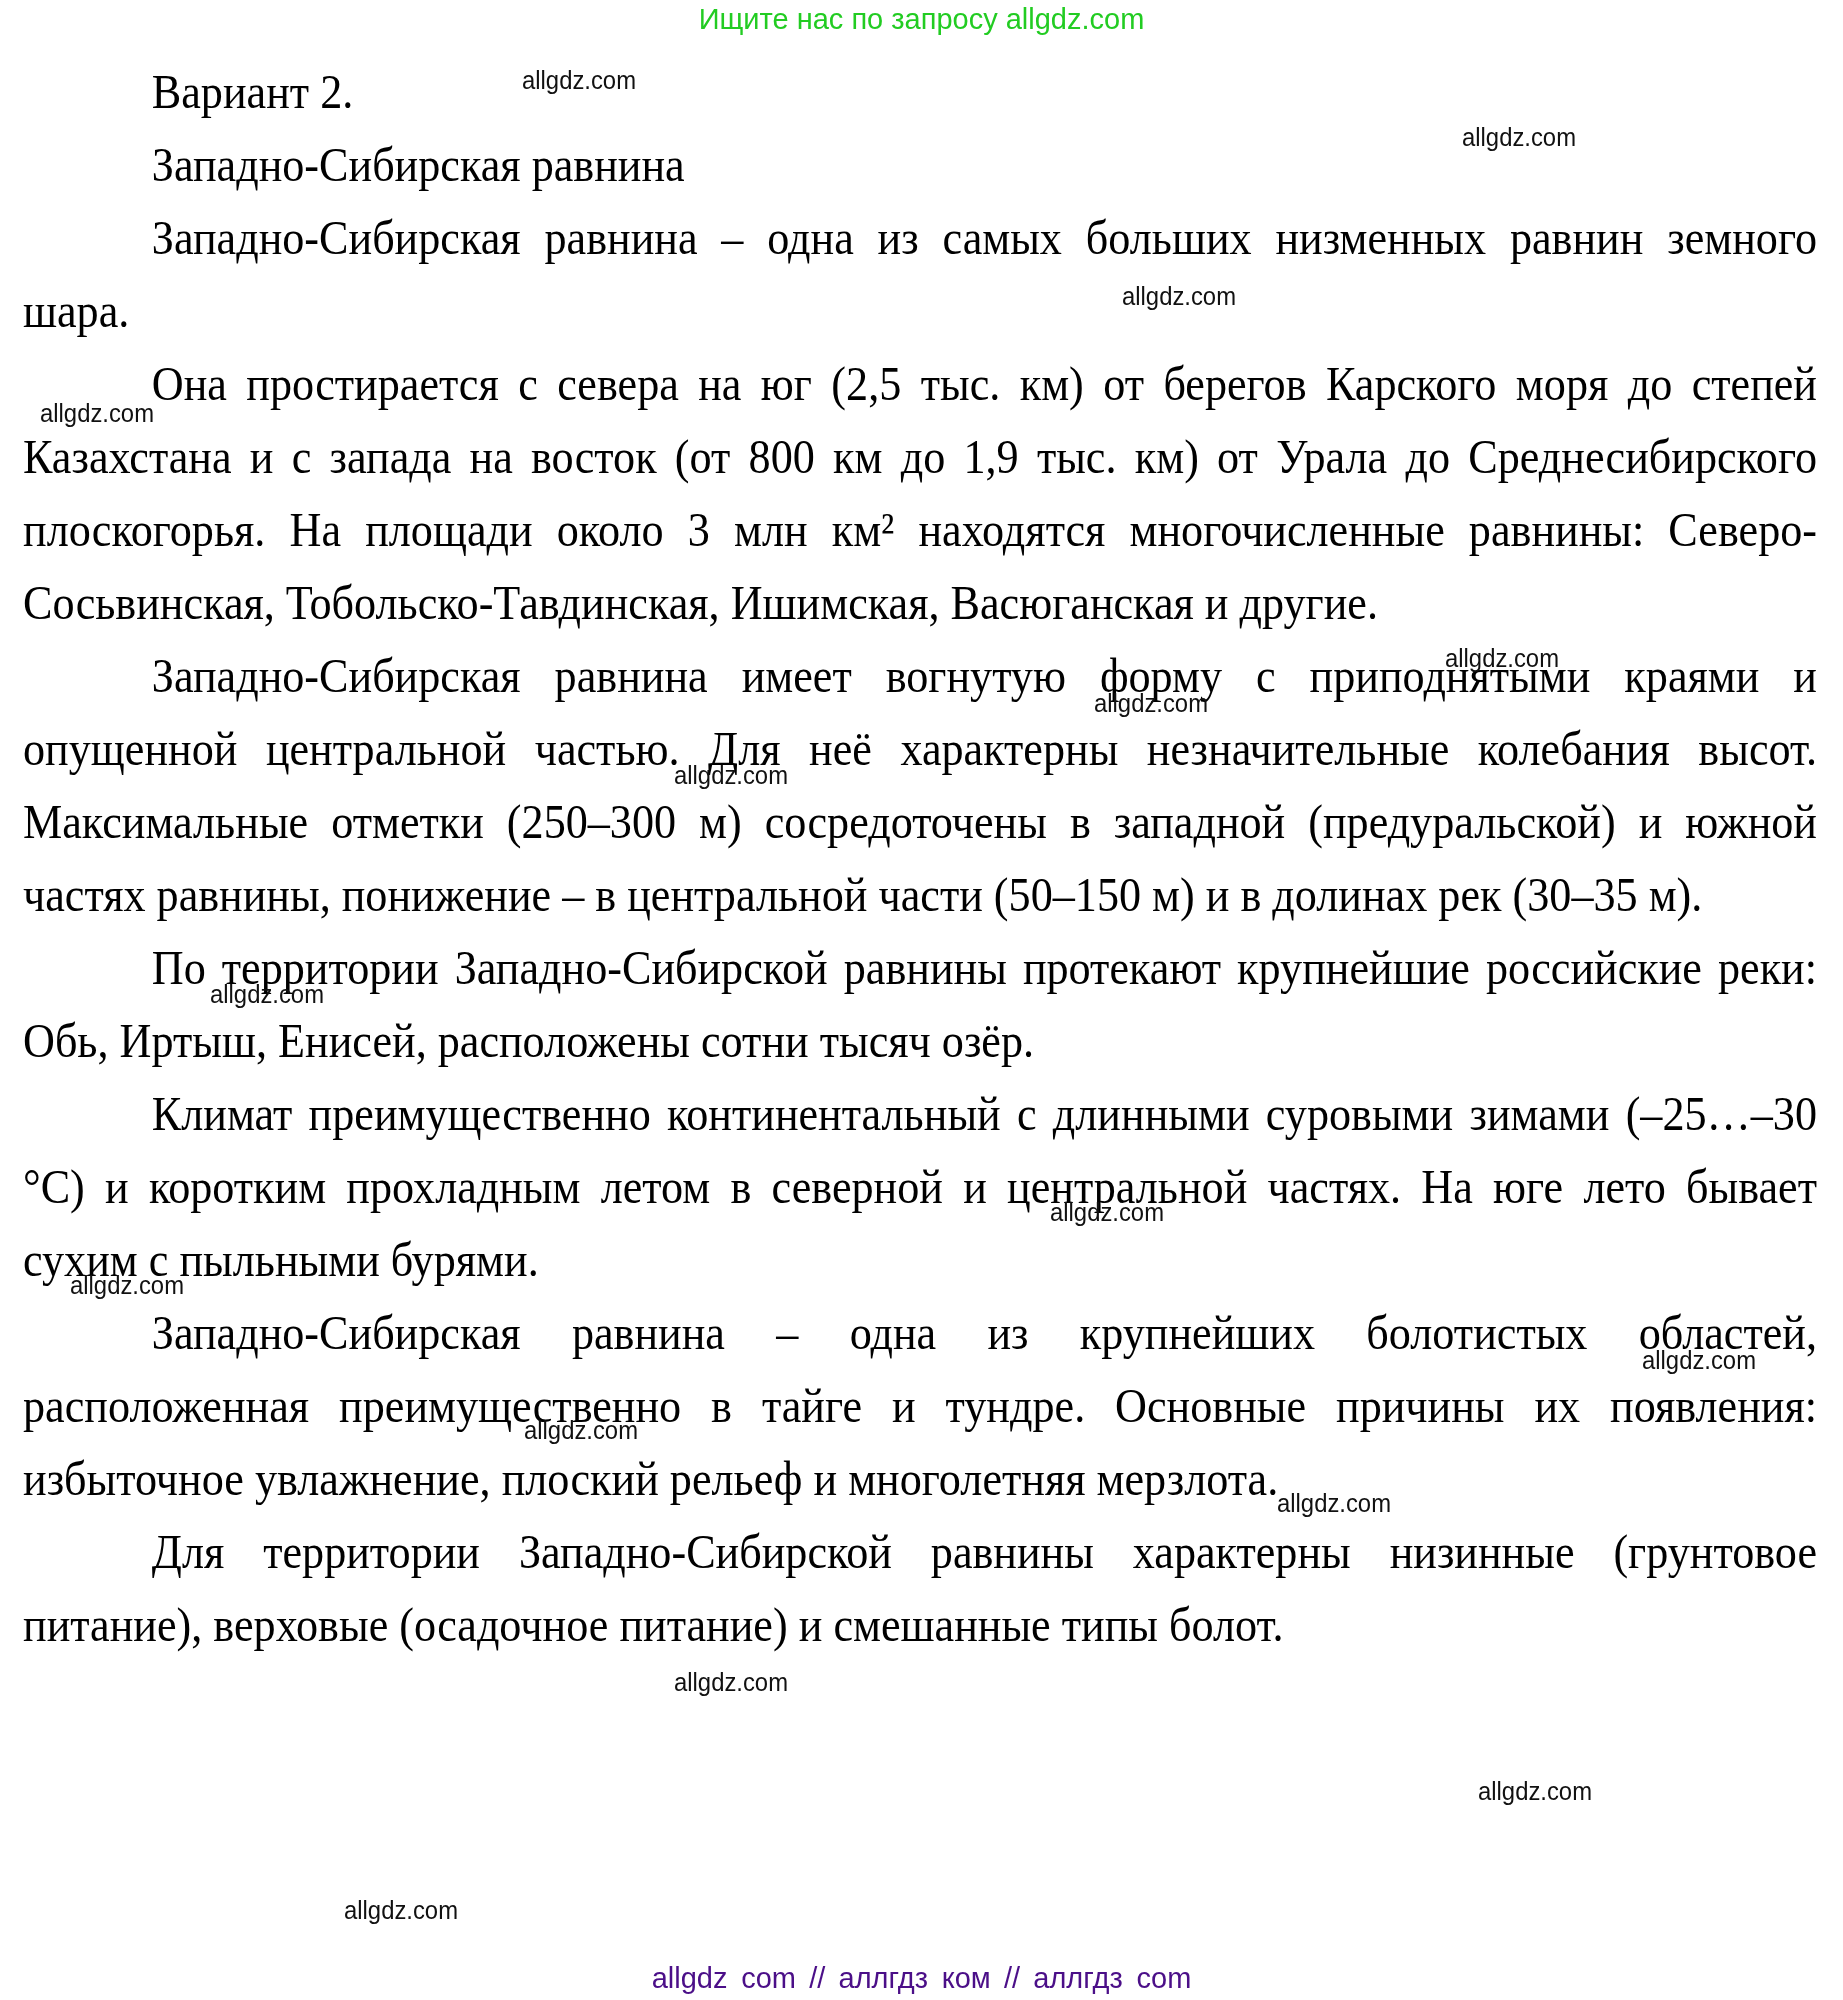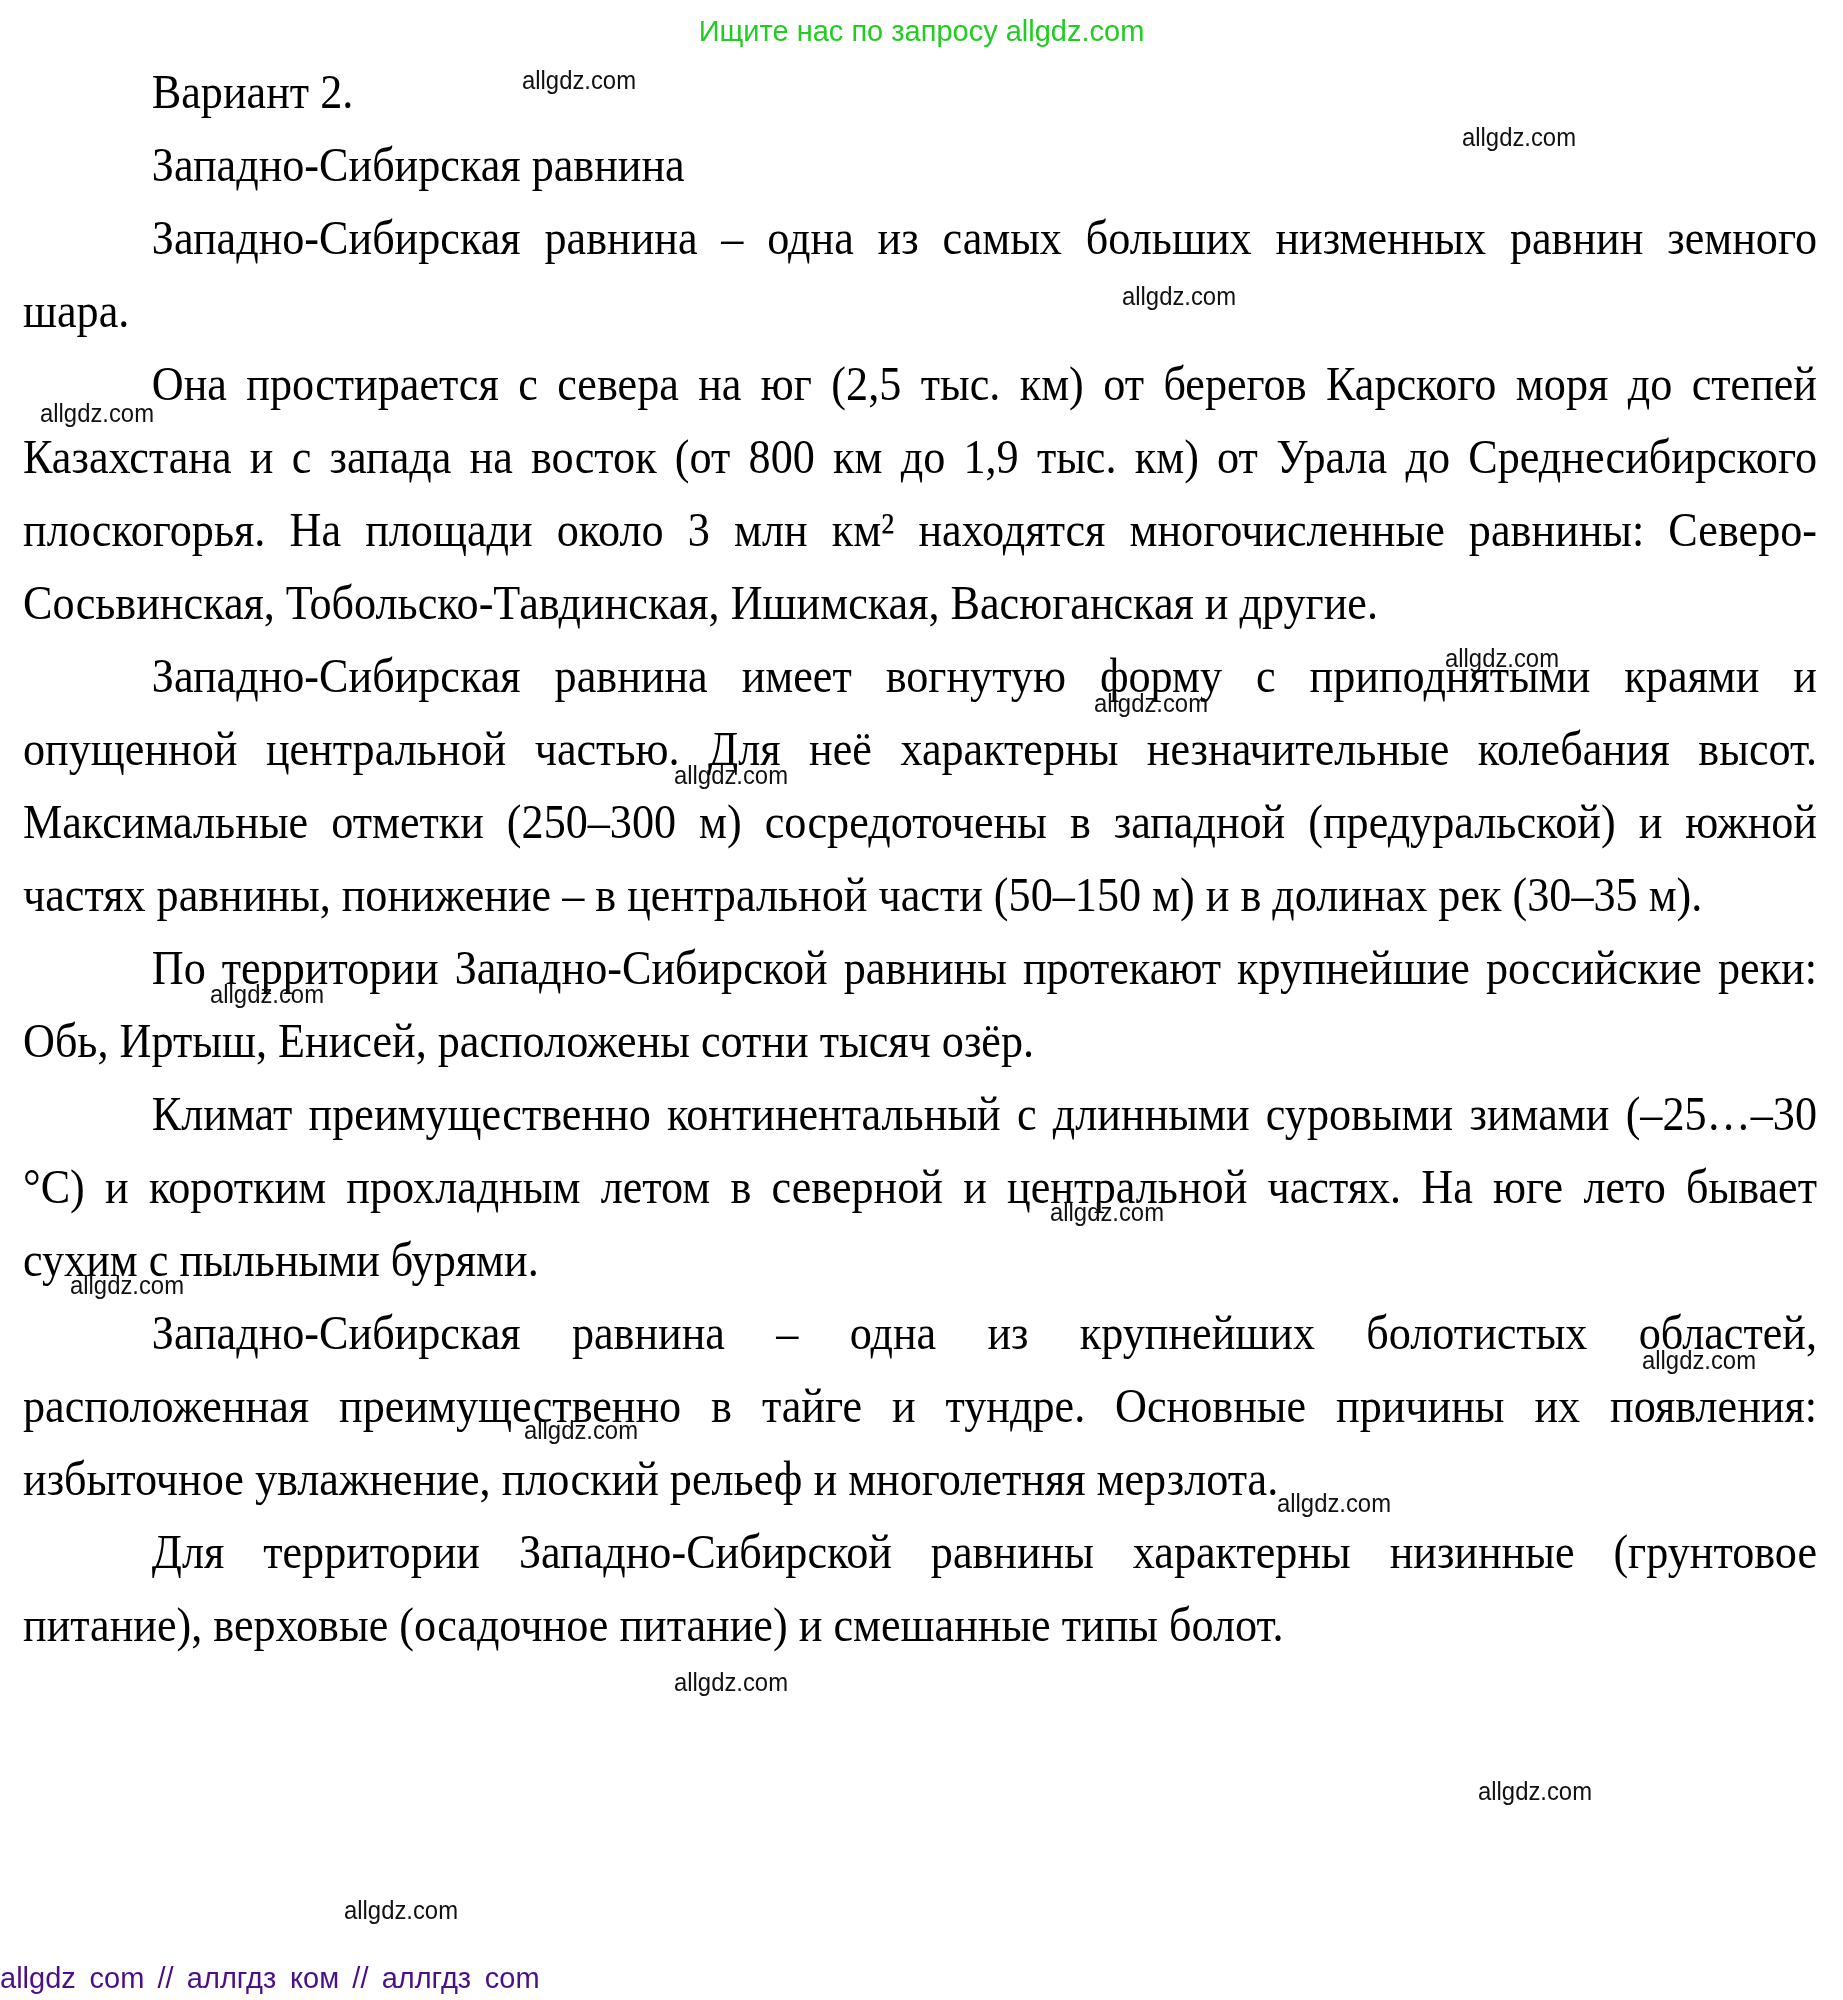--- a/index.html
+++ b/index.html
@@ -1,37 +1,37 @@
 <!DOCTYPE html>
 <html style="font-size:15px"><head>
 <meta charset="utf-8">
 <style>
   html, body { margin: 0; padding: 0; background: #ffffff; }
   body { width: 1843px; height: 2001px; position: relative; overflow: hidden; }
   .top-banner {
-    position: absolute; left: 0; top: 12px; width: 1843px; height: 38px;
+    position: absolute; left: 0; top: 0; width: 1843px; height: 38px;
     text-align: center; font-family: "Liberation Sans", sans-serif;
     font-size: 29px; line-height: 38px; color: #22cc22;
   }
   .doc {
     position: absolute; left: 23px; top: 55px; width: 1794px;
     font-family: "Liberation Serif", serif; font-size: 48px;
     color: #000; line-height: 73px; transform: scaleX(0.92); transform-origin: left top;
     width: 1950px;
   }
   .doc p { margin: 0; text-align: justify; text-indent: 140px; }
   .doc p.head { text-align: left; }
   .wm {
     position: absolute; font-family: "Liberation Sans", sans-serif;
     font-size: 26.5px; color: #111; line-height: 28px; white-space: nowrap;
     transform: scaleX(0.9); transform-origin: left top;
   }
   .bottom-banner {
     position: absolute; left: 0; top: 1959px; width: 1843px; height: 38px;
-    text-align: left; font-family: "Liberation Sans", sans-serif;
+    text-align: center; font-family: "Liberation Sans", sans-serif;
     font-size: 29px; line-height: 38px; color: #4b0f88; word-spacing: 5.7px;
   }
   .bottom-banner .sep { margin: 0 13.2px; }
 </style>
 </head>
 <body>
 
 <div class="top-banner">Ищите нас по запросу allgdz.com</div>
 
 <div class="doc">

